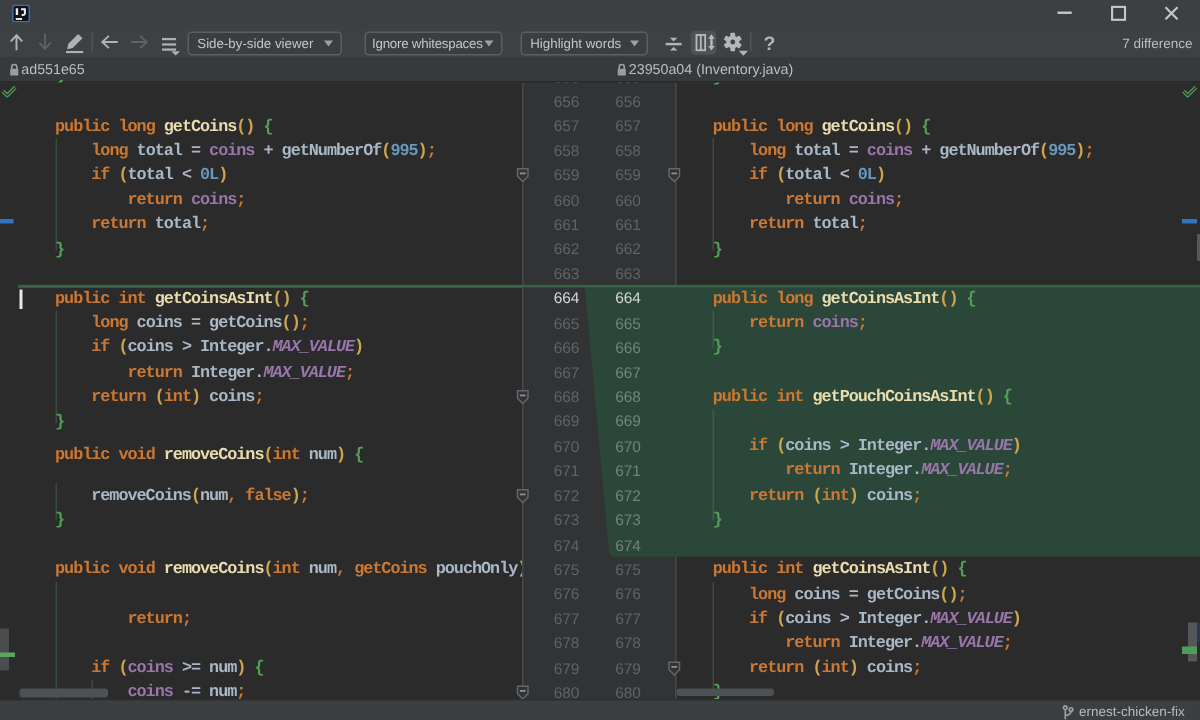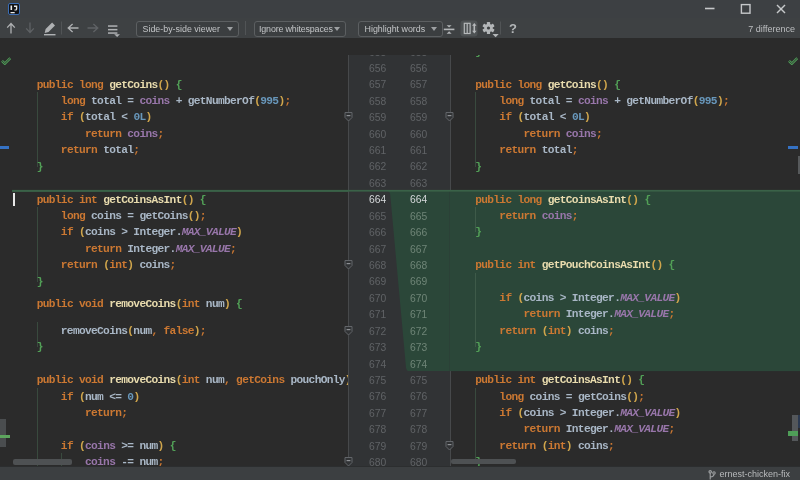--- a/index.html
+++ b/index.html
@@ -5,21 +5,21 @@
   html,body{margin:0;padding:0;background:#2b2b2b;}
   #win{position:relative;width:800px;height:480px;overflow:hidden;background:#2b2b2b;
        font-family:"Liberation Sans",sans-serif;}
   .abs{position:absolute;}
   #titlebar{left:0;top:0;width:800px;height:18px;background:#3d4043;}
   #toolbar{left:0;top:18px;width:800px;height:20px;background:#3e4143;}
   #commitbar{left:0;top:38px;width:800px;height:17px;background:#363a3b;border-bottom:1px solid #272a2b;box-sizing:border-box;}
   #statusbar{left:0;top:466px;width:800px;height:14px;background:#3c3f41;border-top:1px solid #2c2e2f;box-sizing:border-box;}
   .ui{font-size:9px;color:#bcbec0;}
   .dd{position:absolute;top:2.5px;height:16.5px;box-sizing:border-box;border:1px solid #5c5f61;
-      border-radius:3px;background:#3b3e40;color:#c3c5c7;font-size:8.9px;line-height:14.5px;padding-left:6px;margin-left:11px;}
+      border-radius:3px;background:#3b3e40;color:#c3c5c7;font-size:8.9px;line-height:14.5px;padding-left:6px;}
   .dd .arr{position:absolute;right:5px;top:5.5px;width:0;height:0;border-left:3.5px solid transparent;border-right:3.5px solid transparent;border-top:4px solid #9da0a2;}
   .tsep{position:absolute;top:3px;width:1px;height:14px;background:#515456;}
   #editor{left:0;top:55px;width:800px;height:411px;background:#2b2b2b;overflow:hidden;}
   #gutterbg{position:absolute;left:348px;top:0;width:102px;height:411px;background:#313335;}
   .vsep{position:absolute;top:0;width:1px;height:411px;background:#47494b;}
   .code{font-family:"Liberation Mono",monospace;font-size:11.2px;letter-spacing:-0.672px;
       line-height:16.42px;white-space:pre;font-weight:700;color:#a9b7c6;position:absolute;}
   .lnum{font-family:"Liberation Sans",sans-serif;font-size:10.3px;line-height:16.42px;
       position:absolute;width:40px;text-align:right;color:#606366;}
   .k{color:#cc7832;}
@@ -105,20 +105,35 @@
    <rect x="48.9" y="13.3" width="3.2" height="2.8" rx="0.6" transform="rotate(-60 50.5 10)"></rect>
   </g>
   <circle cx="50.5" cy="10" r="1.6" fill="#3e4143"></circle>
   <path d="M54.5,15.9 L60.7,15.9 L57.6,19.2 Z"></path>
  </g>
  <line x1="62.5" y1="3.5" x2="62.5" y2="16.5" stroke="#515456" stroke-width="1"></line>
  <text x="71" y="15" font-family="Liberation Sans" font-size="13" font-weight="bold" fill="#b3b6b8">?</text>
 </svg>
 <div class="ui abs" style="right:5px;top:6px">7 difference</div>
     </div>
+  <div class="abs" id="commitbar">
+      <svg class="abs" style="left:5.7px;top:3.7px" width="7" height="9" viewBox="0 0 7 9">
+ <path d="M1.8,4 L1.8,2.6 Q1.8,1 3.5,1 Q5.2,1 5.2,2.6 L5.2,4" fill="none" stroke="#9b9ea0" stroke-width="1.1"></path>
+ <rect x="0.8" y="3.8" width="5.4" height="4.6" rx="0.8" fill="#9b9ea0"></rect>
+</svg>
+<div class="ui abs" style="left:14.2px;top:3.3px;font-size:9.5px;color:#bcbec0">ad551e65</div>
+<svg class="abs" style="left:411.3px;top:3.7px" width="7" height="9" viewBox="0 0 7 9">
+ <path d="M1.8,4 L1.8,2.6 Q1.8,1 3.5,1 Q5.2,1 5.2,2.6 L5.2,4" fill="none" stroke="#9b9ea0" stroke-width="1.1"></path>
+ <rect x="0.8" y="3.8" width="5.4" height="4.6" rx="0.8" fill="#9b9ea0"></rect>
+</svg>
+<div class="ui abs" style="left:419.2px;top:3.3px;font-size:9.5px;color:#bcbec0">23950a04 (Inventory.java)</div>
+<svg class="abs" style="left:36.5px;top:14.5px" width="5" height="4" viewBox="0 0 5 4">
+        <path d="M0.5,3.2 Q2.5,3 4.5,0.5" fill="none" stroke="#4db454" stroke-width="1.5"></path>
+      </svg>
+    </div>
   <div class="abs" id="editor">
       <div id="gutterbg"></div>
 <div class="vsep" style="left:348px"></div>
 <div class="vsep" style="left:449.6px"></div>
 <svg class="abs" style="left:0;top:0" width="800" height="411" viewBox="0 0 800 411">
  <rect x="449.6" y="135.5" width="350.4" height="180.6" fill="#2b4739"></rect>
  <path d="M348,135.2 L449.6,135.2 L449.6,316.1 L409.2,316.1 Q406.4,316.1 406,312.4 L390.2,139.4 Q389.8,135.8 385.8,135.8 L348,135.8 Z" fill="#2b4739"></path>
  <rect x="12" y="134.9" width="336" height="2" fill="#3a6248"></rect>
  <rect x="348" y="134.9" width="452" height="1.7" fill="#3a6248"></rect>
 </svg>
@@ -141,21 +156,20 @@
 <div class="code" style="left:12.5px;top:136.55px">    <span class="k">public</span> <span class="k">int</span> <span class="d">getCoinsAsInt</span><span class="p">()</span> <span class="b">{</span></div>
 <div class="code" style="left:12.5px;top:152.97px">        <span class="k">long</span> coins = getCoins<span class="p">()</span><span class="k">;</span></div>
 <div class="code" style="left:12.5px;top:169.39px">        <span class="k">if</span> <span class="p">(</span>coins &gt; Integer.<span class="sf">MAX_VALUE</span><span class="p">)</span></div>
 <div class="code" style="left:12.5px;top:185.81px">            <span class="k">return</span> Integer.<span class="sf">MAX_VALUE</span><span class="k">;</span></div>
 <div class="code" style="left:12.5px;top:202.23px">        <span class="k">return</span> <span class="p">(</span><span class="k">int</span><span class="p">)</span> coins<span class="k">;</span></div>
 <div class="code" style="left:12.5px;top:218.65px">    <span class="b">}</span></div>
 <div class="code" style="left:12.5px;top:241px">    <span class="k">public</span> <span class="k">void</span> <span class="d">removeCoins</span><span class="p">(</span><span class="k">int</span> num<span class="p">)</span> <span class="b">{</span></div>
 <div class="code" style="left:12.5px;top:267.91px">        removeCoins<span class="p">(</span>num<span class="k">,</span> <span class="k">false</span><span class="p">)</span><span class="k">;</span></div>
 <div class="code" style="left:12.5px;top:284.33px">    <span class="b">}</span></div>
 <div class="code" style="left:12.5px;top:317.17px">    <span class="k">public</span> <span class="k">void</span> <span class="d">removeCoins</span><span class="p">(</span><span class="k">int</span> num<span class="k">,</span> <span class="k">getCoins</span> pouchOnly<span class="p">)</span> </div>
-<div class="code" style="left:12.5px;top:333.59px">        <span class="k">if</span> <span class="p">(</span>num &lt;= <span class="n">0</span><span class="p">)</span></div>
 <div class="code" style="left:12.5px;top:350.01px">            <span class="k">return</span><span class="k">;</span></div>
 <div class="code" style="left:12.5px;top:382.85px">        <span class="k">if</span> <span class="p">(</span><span class="f">coins</span> &gt;= num<span class="p">)</span> <span class="b">{</span></div>
 <div class="code" style="left:12.5px;top:399.27px">            <span class="f">coins</span> -= num<span class="k">;</span></div>
 </div>
 <div class="code" style="left:451px;top:-11.23px">    <span class="b">}</span></div>
 <div class="code" style="left:451px;top:21.61px">    <span class="k">public</span> <span class="k">long</span> <span class="d">getCoins</span><span class="p">()</span> <span class="b">{</span></div>
 <div class="code" style="left:451px;top:38.03px">        <span class="k">long</span> total = <span class="f">coins</span> + getNumberOf<span class="p">(</span><span class="n">995</span><span class="p">)</span><span class="k">;</span></div>
 <div class="code" style="left:451px;top:54.45px">        <span class="k">if</span> <span class="p">(</span>total &lt; <span class="n">0L</span><span class="p">)</span></div>
 <div class="code" style="left:451px;top:70.87px">            <span class="k">return</span> <span class="f">coins</span><span class="k">;</span></div>
 <div class="code" style="left:451px;top:87.29px">        <span class="k">return</span> total<span class="k">;</span></div>

